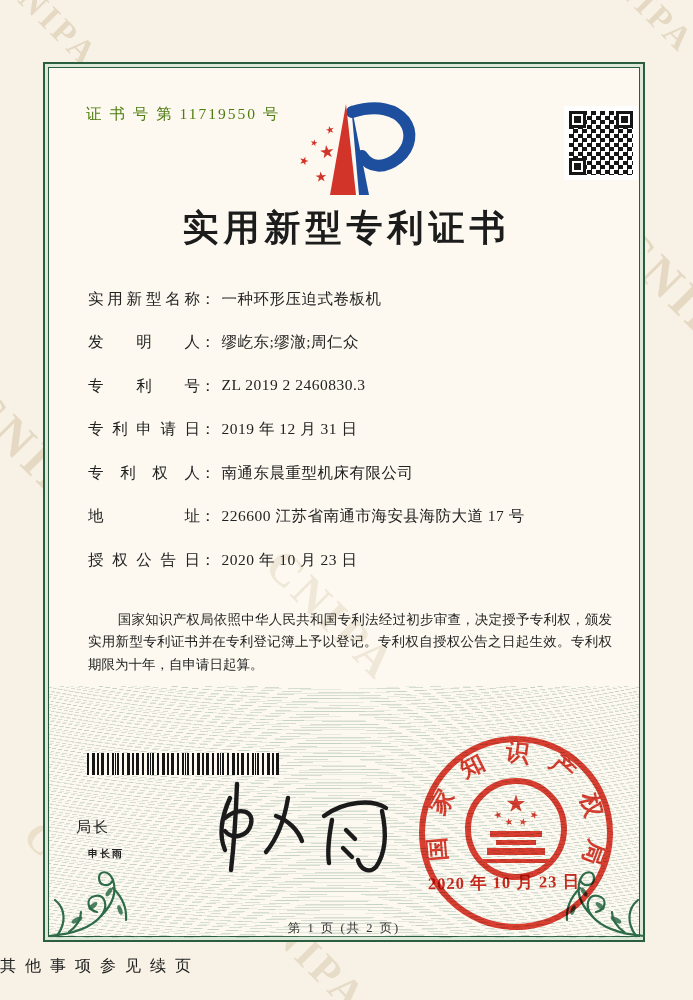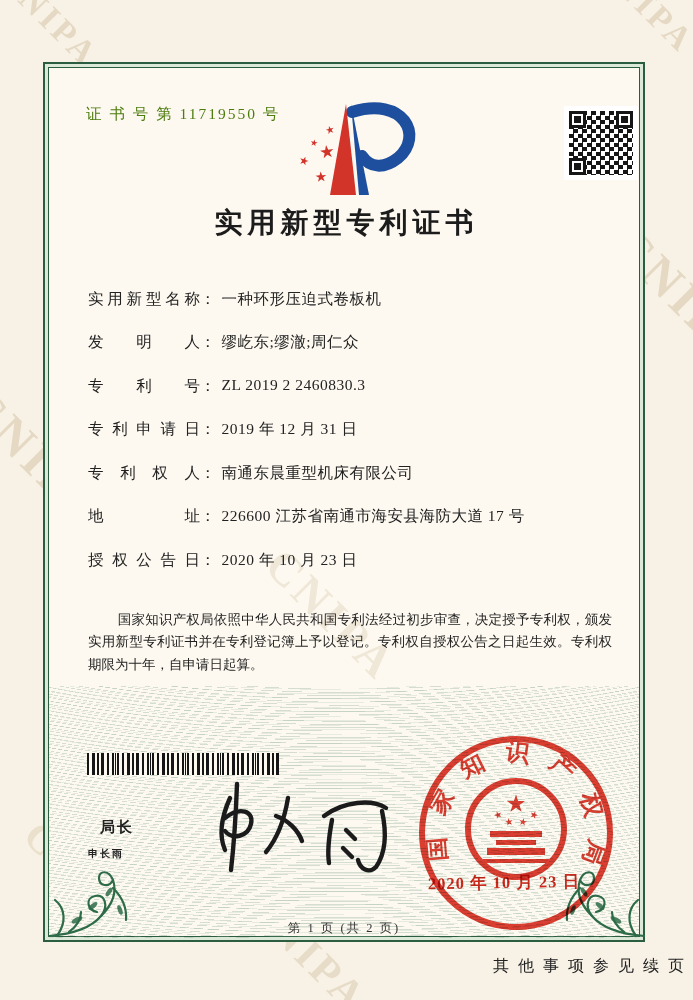--- a/index.html
+++ b/index.html
@@ -45,21 +45,21 @@
   .cert-no { position:absolute; left:86px; top:104px; font-size:15.5px; letter-spacing:2px; color:#4d7c0f; }
   .qr { position:absolute; left:564px; top:106px; width:74px; height:74px; background:#fff; padding:5px; }
   .qr-pat { width:64px; height:64px;
     background:repeating-conic-gradient(#161616 0% 25%, #fff 0% 50%) 0 0/9px 9px; }
   .qr-f { position:absolute; width:17px; height:17px; border:3px solid #161616; background:#fff; }
   .qr-f.f1{left:5px;top:5px;} .qr-f.f2{right:5px;top:5px;} .qr-f.f3{left:5px;bottom:5px;}
   .qr-dot { width:7px; height:7px; background:#161616; margin:2px; }
   .logo { position:absolute; left:272px; top:98px; }
   .title {
     position:absolute; left:0; right:0; top:204px; text-align:center;
-    font-size:28px; font-weight:bold; letter-spacing:5px; color:#1c1c1c;
+    font-size:36px; font-weight:bold; letter-spacing:5px; color:#1c1c1c;
   }
   
   .row { position:absolute; left:88px; width:535px; font-size:15.5px; color:#222; }
   .r0{top:289px;} .r1{top:332px;} .r2{top:376px;} .r3{top:419px;}
   .r4{top:463px;} .r5{top:506px;} .r6{top:550px;}
   .flabel {
     display:inline-block; width:112px; font-weight:500;
     text-align:justify; text-align-last:justify; vertical-align:top;
   }
   .fcolon { display:inline-block; vertical-align:top; }
@@ -69,31 +69,31 @@
   .body-text { position:absolute; left:88px; top:588px; width:524px; }
   .body-text p {
     font-size:13.5px; line-height:1.65; text-align:justify; text-indent:2.2em; color:#1f1f1f;margin-top:21px;
   }
   
   .barcode { position:absolute; left:87px; top:753px; width:192px; height:22px;
     background-image:
       repeating-linear-gradient(90deg,#151515 0 2px,transparent 2px 5px),
       repeating-linear-gradient(90deg,#151515 0 1px,transparent 1px 7px);
     background-color:#fdf9f0; }
-  .director-label { position:absolute; left:100px; top:818px; font-size:15px; font-weight:700; letter-spacing:2px; }
+  .director-label { position:absolute; left:76px; top:818px; font-size:15px; font-weight:400; letter-spacing:2px; }
   .director-name  { position:absolute; left:88px; top:847px; font-size:10px; font-weight:600; letter-spacing:2px; }
   .signature { position:absolute; left:192px; top:778px; }
   .seal { position:absolute; left:404px; top:721px; mix-blend-mode:multiply; opacity:0.93; }
   .seal-date {
     position:absolute; left:428px; top:872px; font-size:16.5px; font-weight:700;
     color:#cf2a1e; letter-spacing:1px; transform:rotate(-1deg); mix-blend-mode:multiply;
   }
   .page-info { position:absolute; left:43px; width:602px; top:920px; text-align:center;
     font-size:12.5px; letter-spacing:2px; color:#333; }
-  .continuation { position:absolute; left:0; right:0; top:956px; text-align:right;
+  .continuation { position:absolute; left:0; right:0; top:956px; text-align:left;
     font-size:16px; letter-spacing:9px; color:#222; }
 </style>
 </head>
 <body>
 
 <div id="canvas">
 
   <span class="wm wm1">CNIPA</span>
   <span class="wm wm2">CNIPA</span>
   <span class="wm wm3">CNIPA</span>

